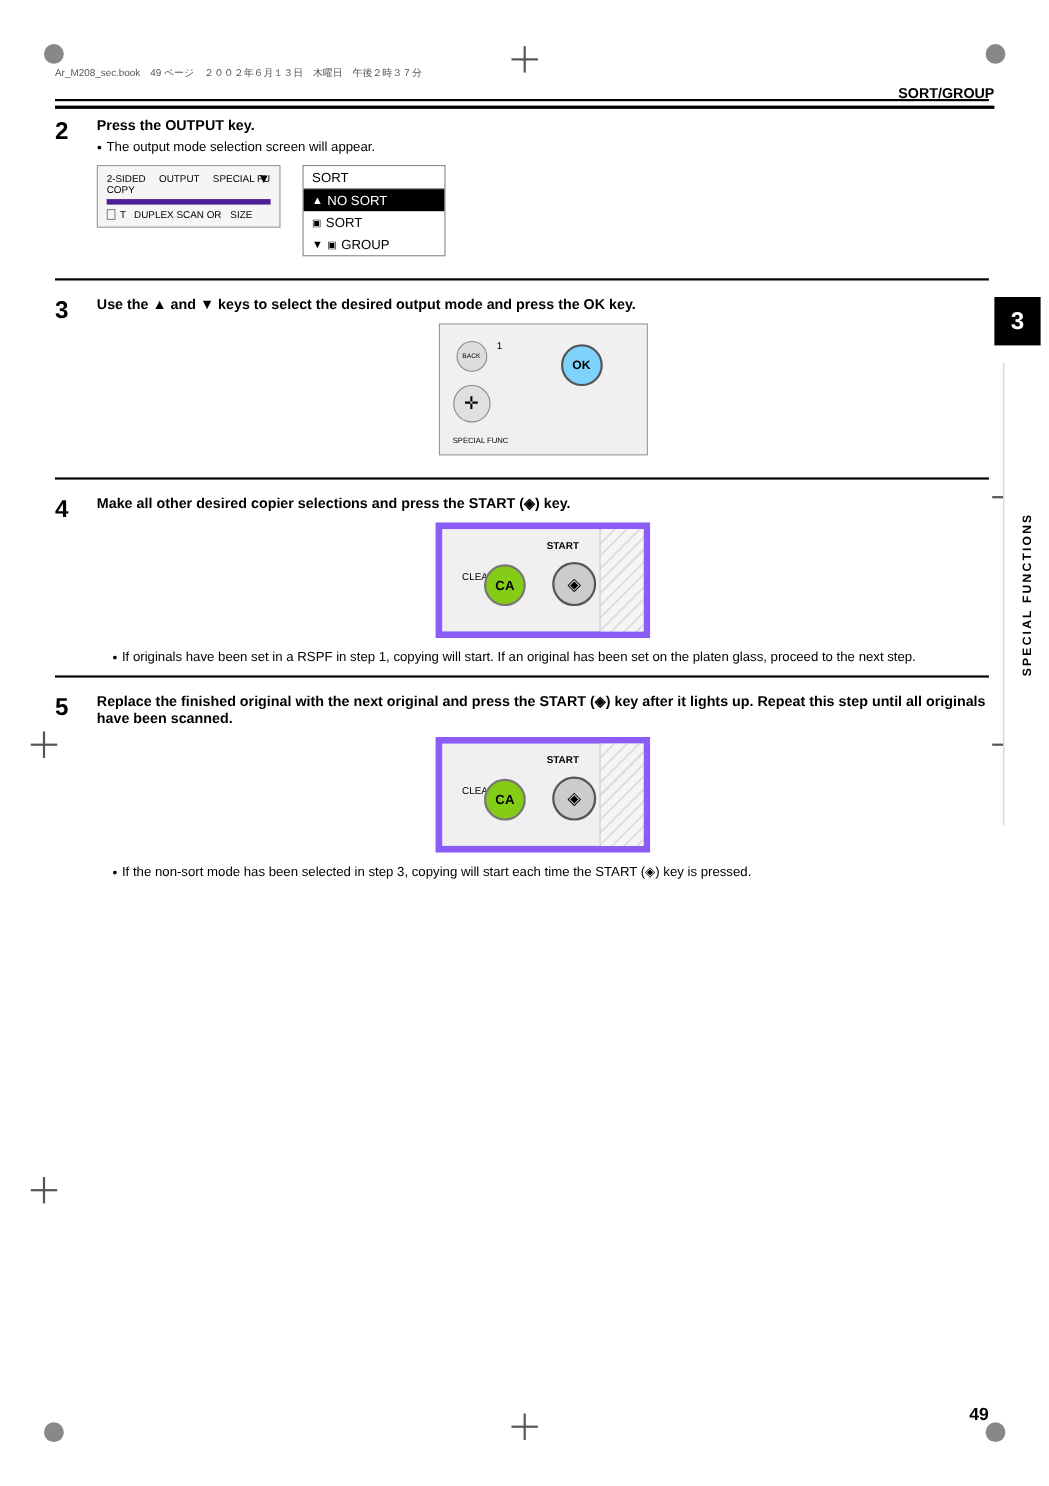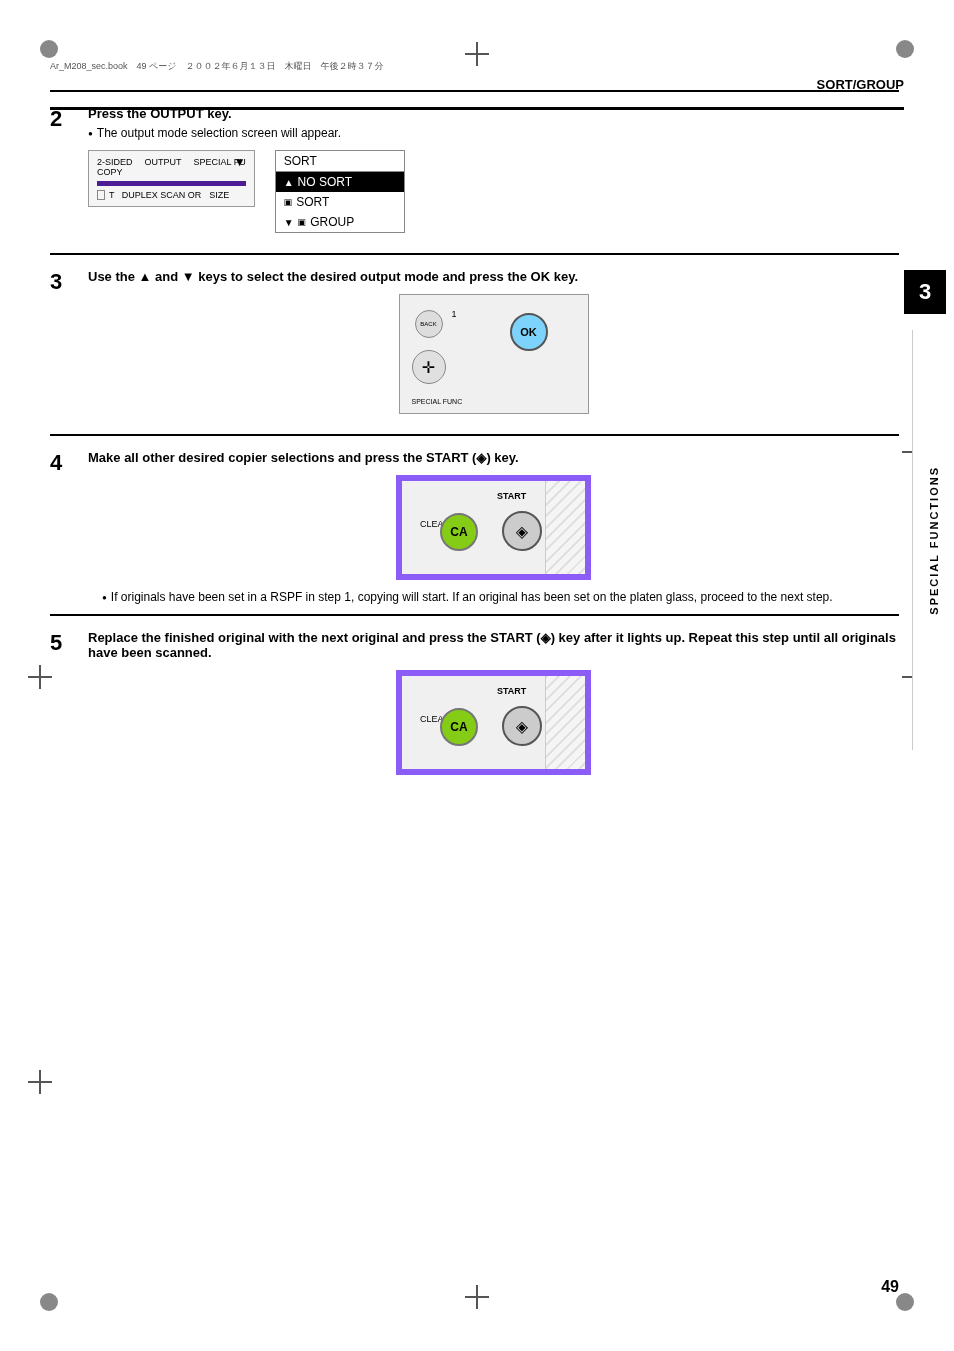--- a/index.html
+++ b/index.html
@@ -56,21 +56,21 @@
     .header-meta {
       font-size: 9px;
       color: #555;
       margin-bottom: 4px;
     }
     .header-title {
       text-align: right;
       font-weight: bold;
       font-size: 13px;
       border-bottom: 3px solid #000;
-      padding-bottom: 15px;
+      padding-bottom: 4px;
     }
 
     
     .sidebar-label {
       position: absolute;
       right: 0;
       top: 330px;
       width: 42px;
       height: 420px;
       background: #fff;
@@ -469,18 +469,19 @@
           <div class="ca-label">CLEAR ALL</div>
           <div class="btn-ca">
             <span>CA</span>
           </div>
           <div class="btn-start">
             <span>◈</span>
           </div>
         </div>
       </div>
 
+      <div class="note-indent">If the non-sort mode has been selected in step 3, copying will start each time the START (◈) key is pressed.</div>
     </div>
   </div>
 
 </div>
 
 <div class="page-number">49</div>
 
 </body></html>

